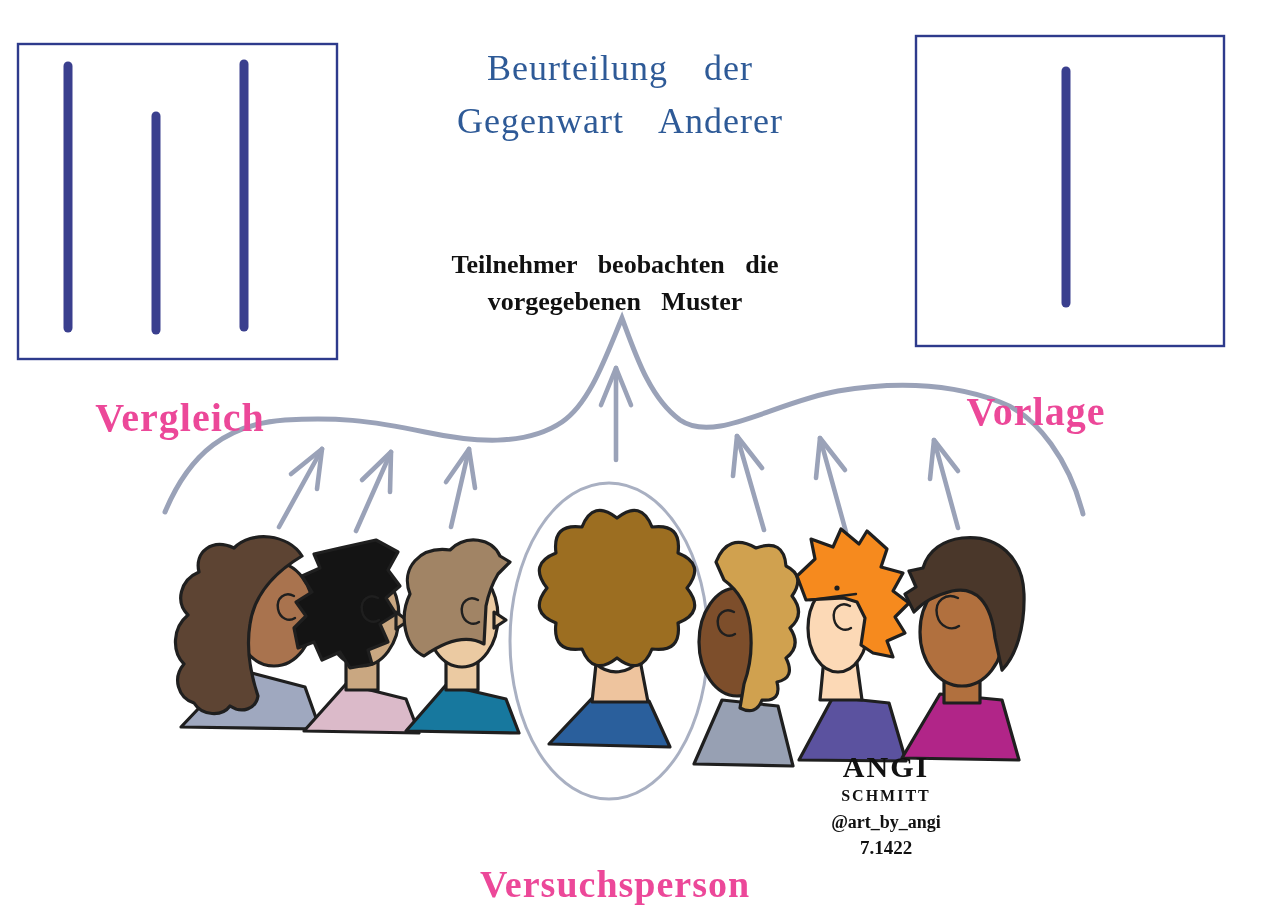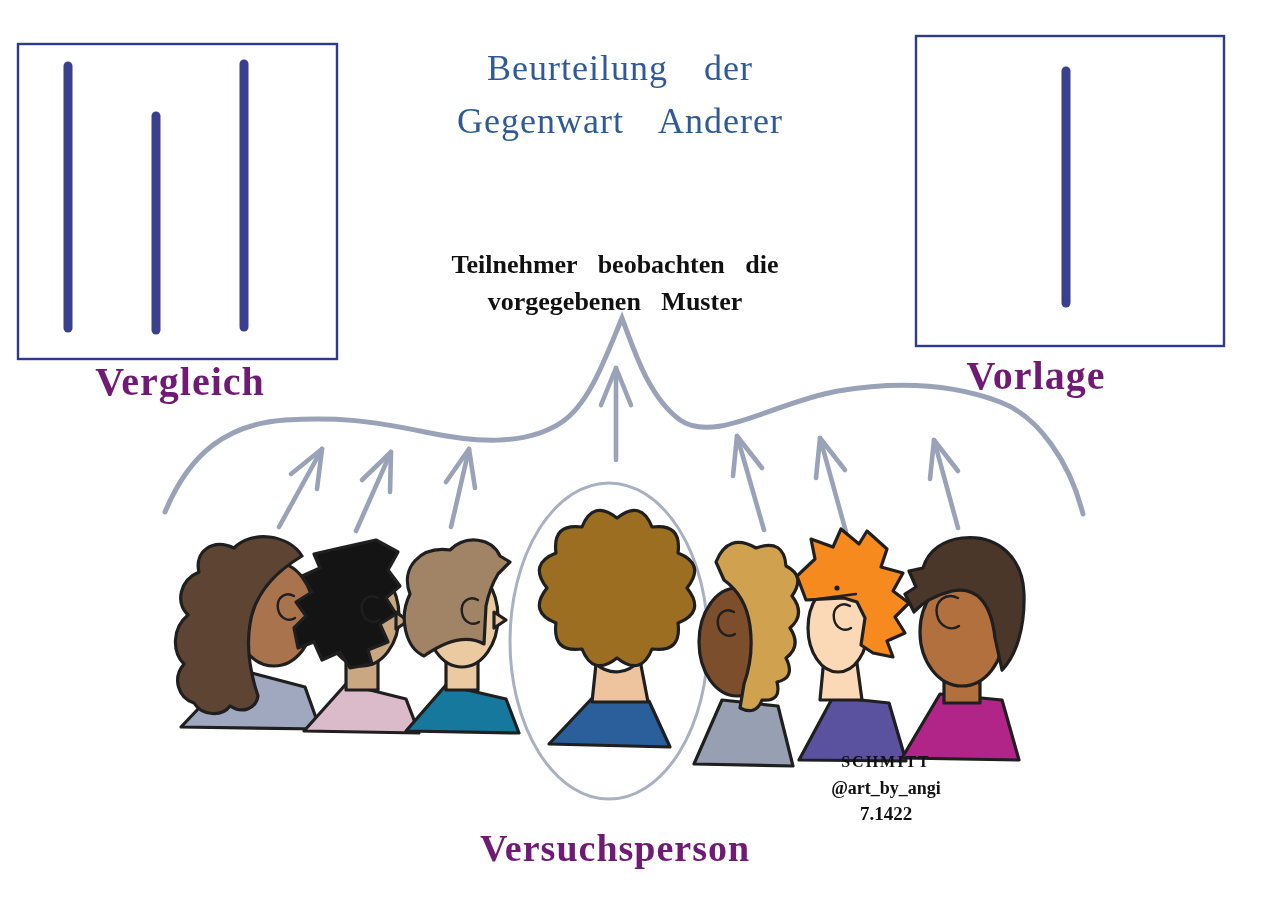--- a/index.html
+++ b/index.html
@@ -1,18 +1,18 @@
 <!DOCTYPE html>
 <html><head>
 <meta charset="utf-8">
 <style>
   html,body{margin:0;padding:0;background:#fff;}
   #canvas{position:relative;width:1264px;height:910px;background:#fff;overflow:hidden;
           font-family:Liberation Serif, serif;}
-  .txt{position:absolute;text-align:center;color:#701a75;font-weight:bold;}
+  .txt{position:absolute;text-align:center;color:#ec4899;font-weight:bold;margin-top:36px;}
   .title-line{color:#2e5a97;font-size:36px;line-height:53px;word-spacing:26px;letter-spacing:1px;}
   #title-block{position:absolute;left:330px;top:42px;width:580px;text-align:center;}
   #subtitle-block{position:absolute;left:370px;top:234px;width:490px;text-align:center;margin-top:12px;}
   .subtitle-line{font-size:26px;line-height:37px;word-spacing:14px;color:#111;font-weight:bold;}
   .panel-label{font-size:40px;letter-spacing:1px;}
   #vergleich-label{left:58px;top:358px;width:244px;}
   #vorlage-label{left:914px;top:352px;width:244px;}
   #subject-label{left:440px;top:826px;width:350px;font-size:38px;letter-spacing:1px;}
   #signature{position:absolute;left:806px;top:750px;width:160px;text-align:center;color:#111;}
   #signature .sig1{font-size:30px;font-weight:bold;letter-spacing:2px;line-height:34px;}
@@ -160,18 +160,19 @@
     <div class="subtitle-line">Teilnehmer beobachten die</div>
     <div class="subtitle-line">vorgegebenen Muster</div>
   </div>
 
   <div class="txt panel-label" id="vergleich-label">Vergleich</div>
   <div class="txt panel-label" id="vorlage-label">Vorlage</div>
 
   <div class="txt" id="subject-label">Versuchsperson</div>
 
   <div id="signature">
+    <div class="sig1">ANGI</div>
     <div class="sig2">SCHMITT</div>
     <div class="sig3">@art_by_angi</div>
     <div class="sig4">7.1422</div>
   </div>
 
 </div>
 
 </body></html>

